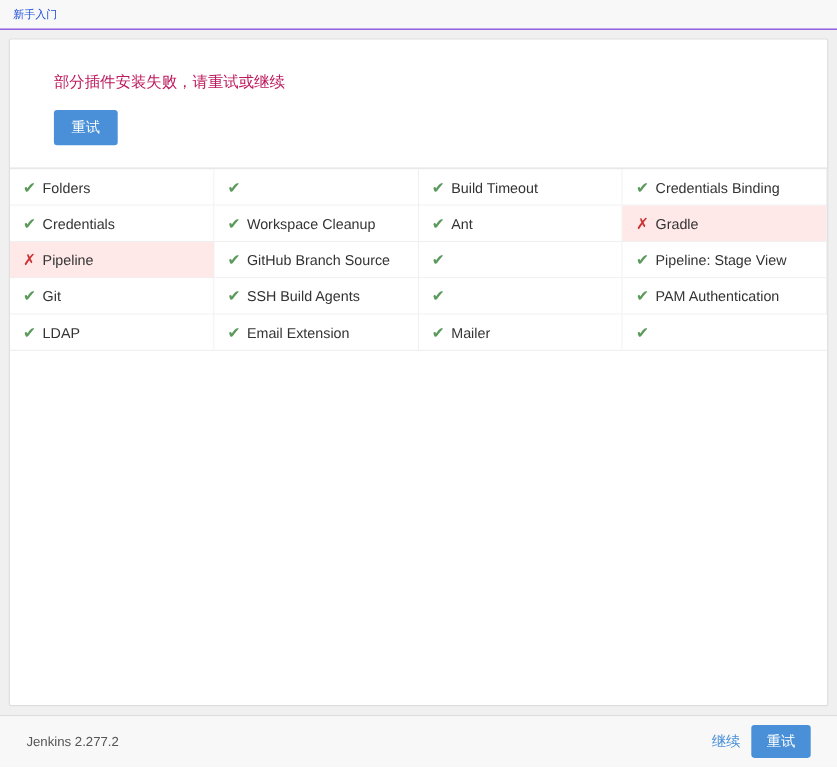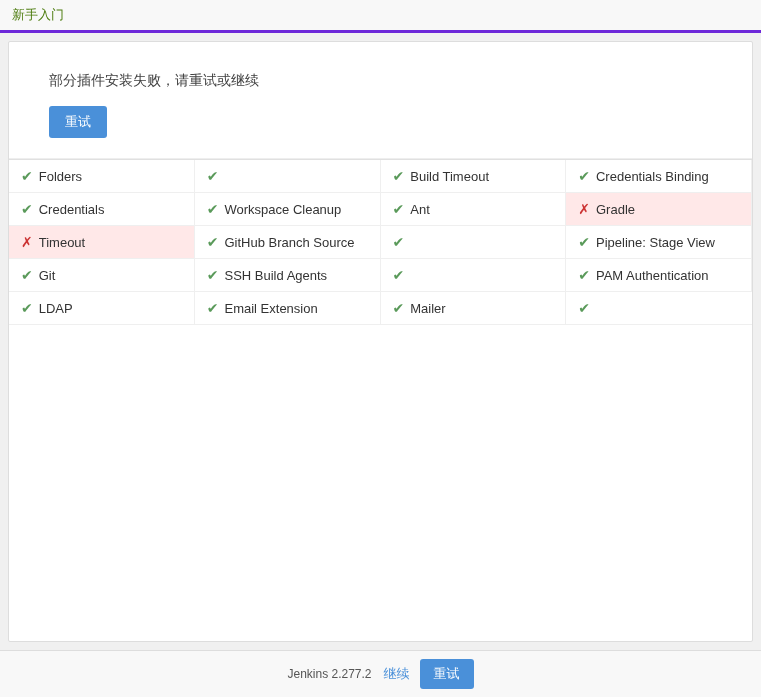--- a/index.html
+++ b/index.html
@@ -7,24 +7,24 @@
       font-family: "Microsoft YaHei", "SimHei", Arial, sans-serif;
       background: #f0f0f0;
       width: 761px;
       height: 697px;
       overflow: hidden;
       display: flex;
       flex-direction: column;
     }
     .top-bar {
       background: #f8f8f8;
-      border-bottom: 3px solid #6d28d9;
+      border-bottom: 1px solid #6d28d9;
       padding: 6px 12px;
-      font-size: 13px;
-      color: #4d7c0f;
+      font-size: 10px;
+      color: #1d4ed8;
     }
     .main-content {
       flex: 1;
       background: #fff;
       margin: 8px;
       border: 1px solid #ddd;
       border-radius: 2px;
       display: flex;
       flex-direction: column;
       overflow: hidden;
@@ -34,21 +34,21 @@
       border-bottom: 1px solid #eee;
     }
     .install-title {
       font-size: 28px;
       font-weight: bold;
       color: #333;
       margin-bottom: 8px;
     }
     .install-subtitle {
       font-size: 14px;
-      color: #404040;
+      color: #be185d;
       margin-bottom: 16px;
     }
     .retry-btn {
       background: #4a90d9;
       color: #fff;
       border: none;
       padding: 7px 16px;
       font-size: 13px;
       cursor: pointer;
       border-radius: 3px;
@@ -85,24 +85,24 @@
       color: #cc3333;
       font-size: 14px;
       flex-shrink: 0;
     }
     .spacer {
       flex: 1;
     }
     .bottom-bar {
       background: #f8f8f8;
       border-top: 1px solid #ddd;
-      padding: 8px 12px;
+      padding: 8px 24px;
       display: flex;
       align-items: center;
-      justify-content: center;
+      justify-content: space-between;
       font-size: 12px;
       color: #555;
     }
     .bottom-right {
       display: flex;
       align-items: center;
       gap: 10px;
     }
     .continue-link {
       color: #4a90d9;
@@ -161,21 +161,21 @@
       <div class="plugin-item">
         <span class="check-icon">✔</span>
         <span>Ant</span>
       </div>
       <div class="plugin-item error">
         <span class="cross-icon">✗</span>
         <span>Gradle</span>
       </div>
       <div class="plugin-item error">
         <span class="cross-icon">✗</span>
-        <span>Timeout</span>
+        <span>Pipeline</span>
       </div>
       <div class="plugin-item">
         <span class="check-icon">✔</span>
         <span>GitHub Branch Source</span>
       </div>
       <div class="plugin-item">
         <span class="check-icon">✔</span>
       </div>
       <div class="plugin-item">
         <span class="check-icon">✔</span>

